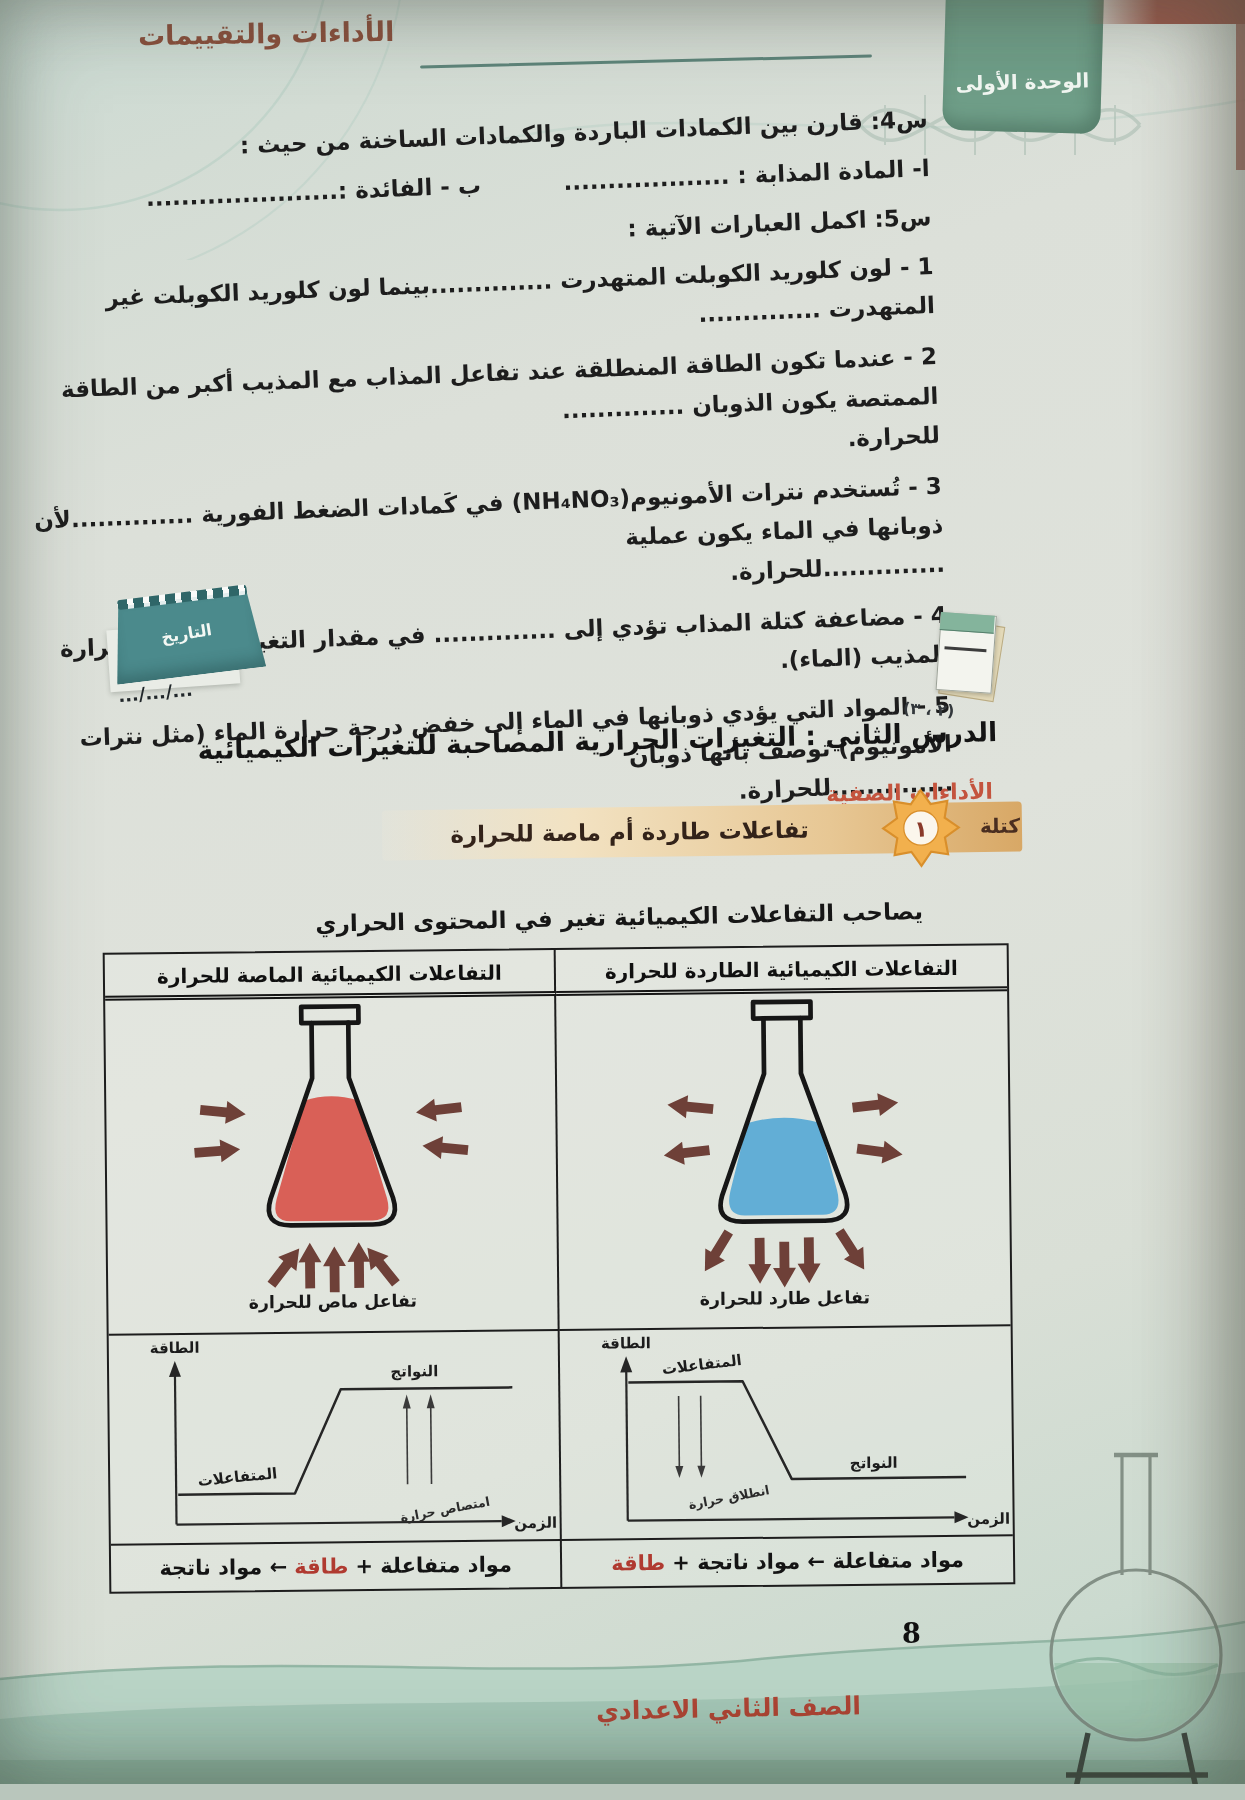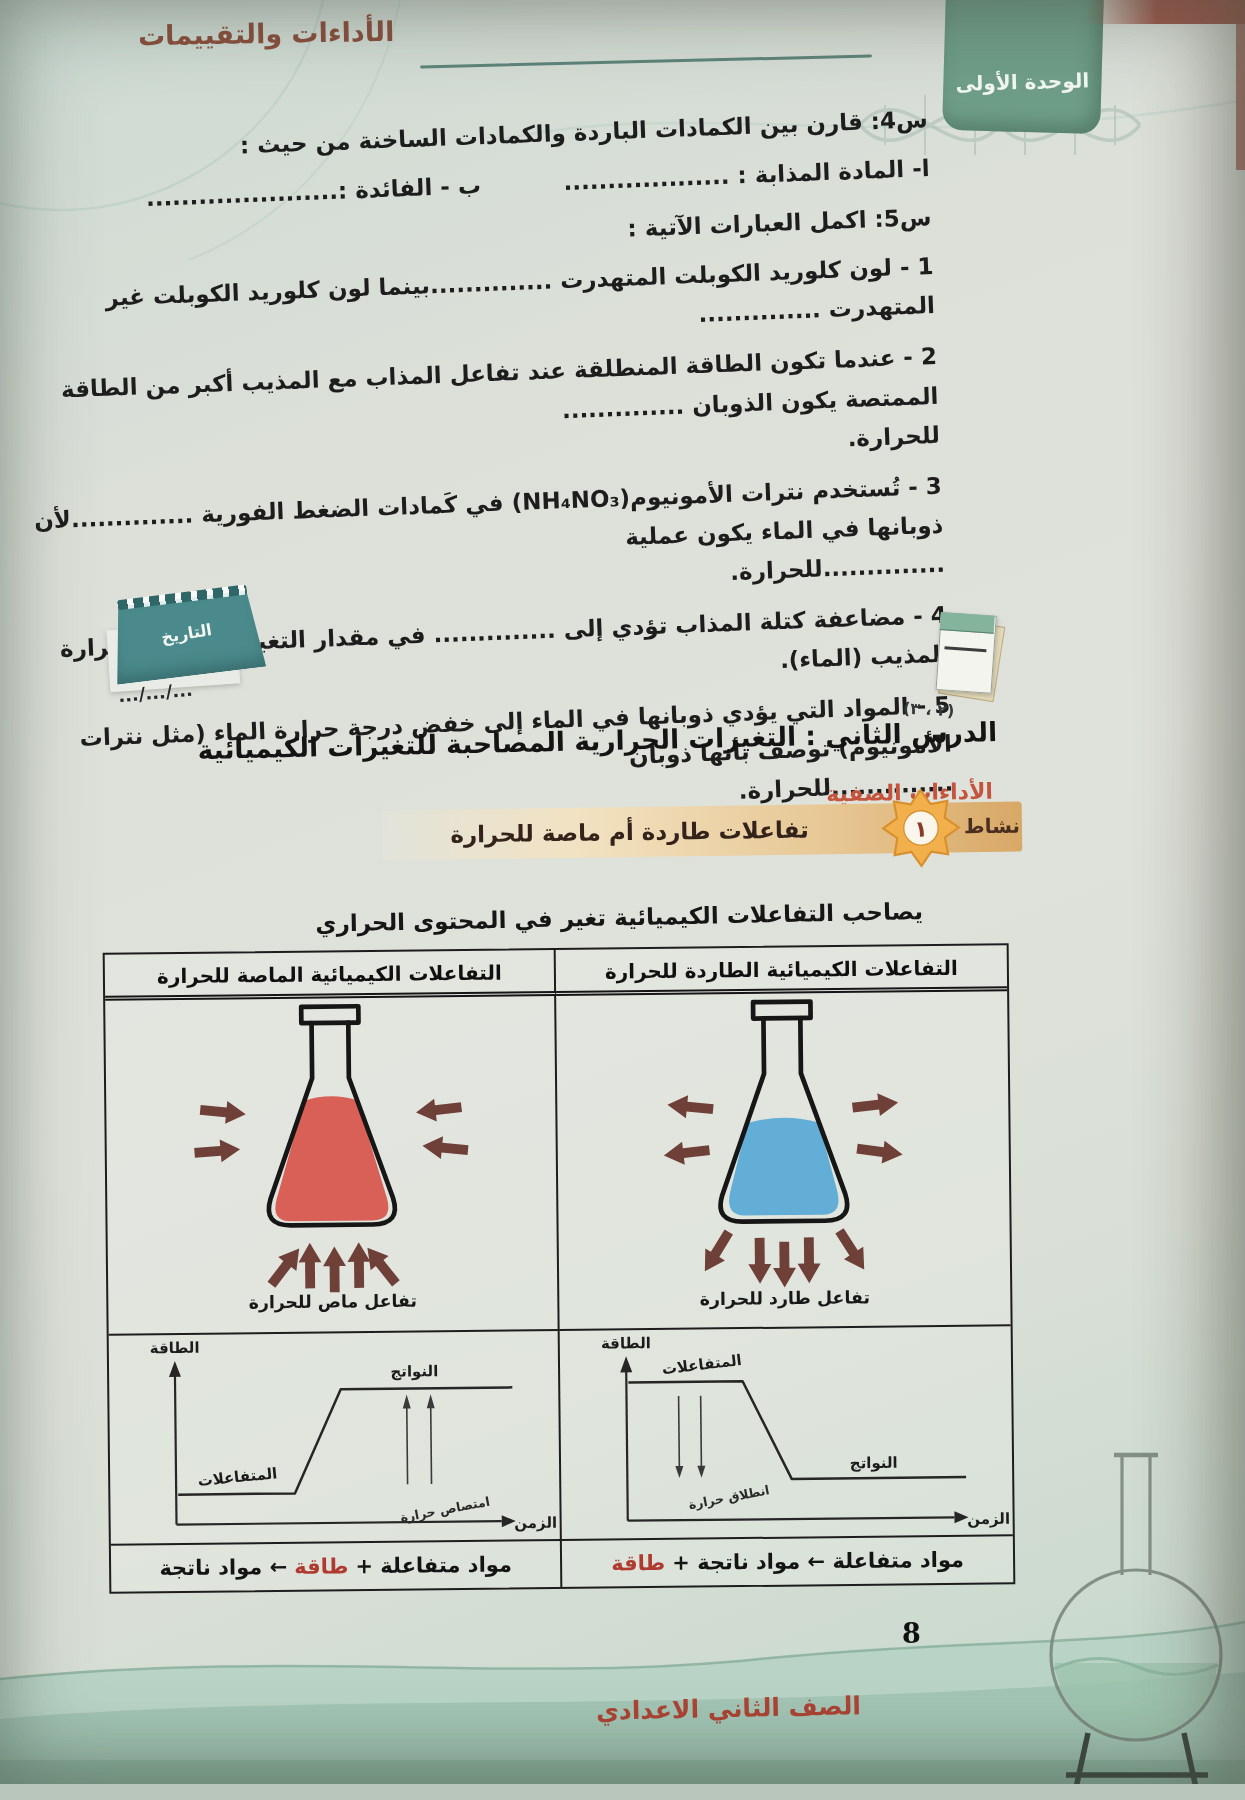--- a/index.html
+++ b/index.html
@@ -139,21 +139,21 @@
     <div class="band"></div>
     <div class="rule"></div>
   </div>
   <div class="lesson-badge">(٢ ، ٣)</div>
 
   <div class="lesson-title">الدرس الثاني : التغيرات الحرارية المصاحبة للتغيرات الكيميائية</div>
   <div class="classroom-label">الأداءات الصفية</div>
 
   <div class="banner">
     <div class="b-title">تفاعلات طاردة أم ماصة للحرارة</div>
-    <div class="act-word">نشاط</div>
+    <div class="act-word">كتلة</div>
     <svg class="star" viewBox="0 0 100 100">
       <polygon points="94,50 77.7,61.5 81.1,81.1 61.5,77.7 50,94 38.5,77.7 18.9,81.1 22.3,61.5 6,50 22.3,38.5 18.9,18.9 38.5,22.3 50,6 61.5,22.3 81.1,18.9 77.7,38.5" fill="#f2b04d" stroke="#d98f2b" stroke-width="2.5"></polygon>
       <circle cx="50" cy="50" r="20" fill="#fbf6ec" stroke="#d98f2b" stroke-width="1.5"></circle>
       <text x="50" y="60">١</text>
     </svg>
   </div>
 
   <div class="intro">يصاحب التفاعلات الكيميائية تغير في المحتوى الحراري</div>
 
   <div class="rx-table">

